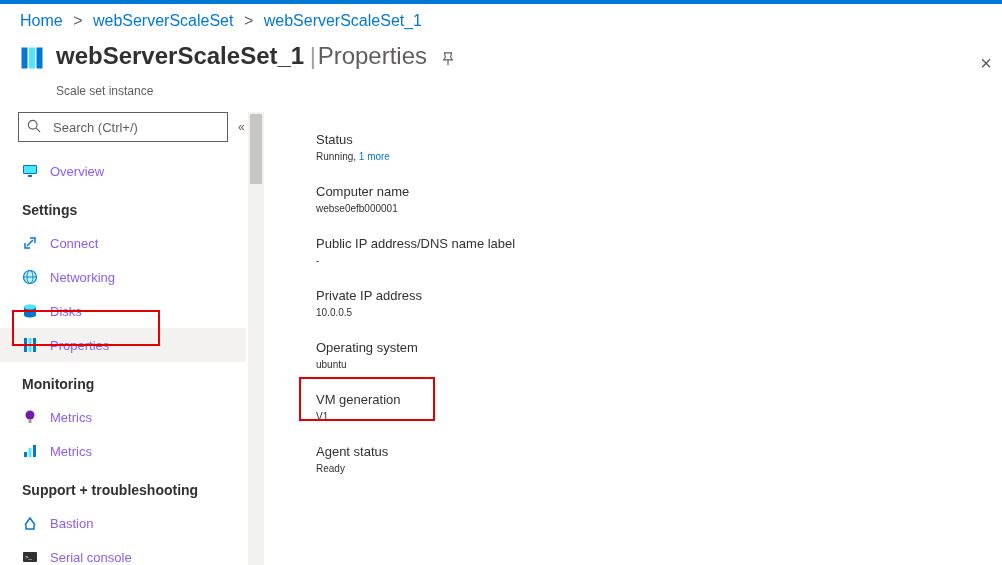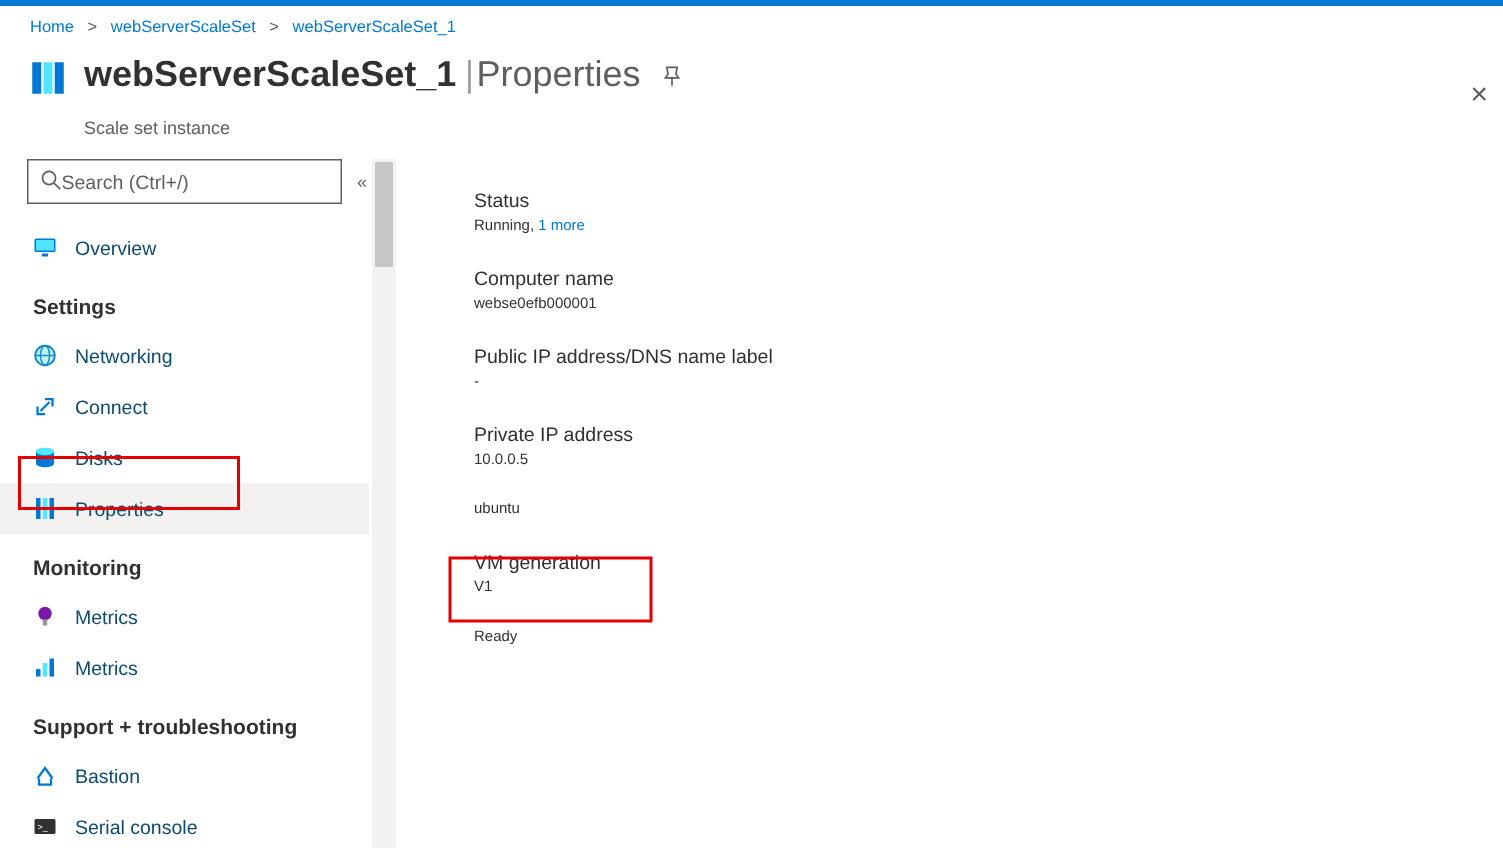--- a/index.html
+++ b/index.html
@@ -6,40 +6,40 @@
     body {
       font-family: "Segoe UI", -apple-system, sans-serif;
       font-size: 13px;
       color: #323130;
       background: #fff;
       overflow: hidden;
     }
     .top-bar { height: 4px; background: #0078d4; }
     .breadcrumb {
       padding: 8px 8px 8px 20px;
-      font-size: 11px;
+      font-size: 16px;
     }
     .breadcrumb a {
       color: #0078d4;
       text-decoration: none;
       cursor: pointer;
     }
     .breadcrumb .sep { margin: 0 6px; color: #605e5c; }
     .page-header {
       padding: 4px 20px 14px 20px;
       display: flex;
       align-items: flex-start;
       gap: 12px;
     }
     .page-header-icon {
       margin-top: 4px;
     }
     .page-title-row {
       display: flex;
-      align-items: flex-start;
+      align-items: center;
       gap: 14px;
     }
     .page-title-main {
       font-size: 24px;
       font-weight: 600;
       color: #323130;
     }
     .page-title-sub {
       font-size: 24px;
       font-weight: 400;
@@ -86,21 +86,21 @@
       align-items: center;
       margin-bottom: 12px;
     }
     .search-box {
       display: flex;
       align-items: center;
       border: 1px solid #605e5c;
       height: 30px;
       width: 210px;
       padding: 0 8px;
-      gap: 0;
+      gap: 12px;
     }
     .search-box input {
       border: none;
       outline: none;
       font-size: 13px;
       flex: 1;
       color: #323130;
       font-family: inherit;
       background: transparent;
     }
@@ -112,21 +112,21 @@
       font-size: 12px;
     }
     .nav-item {
       display: flex;
       align-items: center;
       gap: 12px;
       height: 34px;
       padding-left: 4px;
       cursor: pointer;
       font-size: 13px;
-      color: #0c4a6e;
+      color: #8b5cf6;
       position: relative;
       margin-left: -18px;
       padding-left: 22px;
     }
     .nav-item.selected {
       background: #f3f2f1;
     }
     .nav-item .nav-icon {
       width: 16px;
       height: 16px;
@@ -247,41 +247,41 @@
             <rect x="6" y="12" width="4" height="2" fill="#0078d4"></rect>
           </svg>
       </span>
       <span>Overview</span>
     </div>
 
     <div class="section-header">Settings</div>
 
     <div class="nav-item">
       <span class="nav-icon">
+        <svg width="16" height="16" viewBox="0 0 16 16" fill="none" stroke="#0078d4" stroke-width="1.5">
+            <path d="M5 11l6-6M8 3l5 0 0 5M8 13l-5 0 0-5"></path>
+          </svg>
+      </span>
+      <span>Connect</span>
+    </div>
+
+    <div class="nav-item">
+      <span class="nav-icon">
         <svg width="16" height="16" viewBox="0 0 16 16">
             <circle cx="8" cy="8" r="6.5" fill="none" stroke="#0078d4" stroke-width="1.2"></circle>
             <ellipse cx="8" cy="8" rx="3" ry="6.5" fill="none" stroke="#0078d4" stroke-width="1"></ellipse>
             <line x1="1.5" y1="8" x2="14.5" y2="8" stroke="#0078d4"></line>
             <circle cx="8" cy="8" r="6.5" fill="#32d2c9" opacity="0.3"></circle>
           </svg>
       </span>
       <span>Networking</span>
     </div>
 
     <div class="nav-item">
       <span class="nav-icon">
-        <svg width="16" height="16" viewBox="0 0 16 16" fill="none" stroke="#0078d4" stroke-width="1.5">
-            <path d="M5 11l6-6M8 3l5 0 0 5M8 13l-5 0 0-5"></path>
-          </svg>
-      </span>
-      <span>Connect</span>
-    </div>
-
-    <div class="nav-item">
-      <span class="nav-icon">
         <svg width="16" height="16" viewBox="0 0 16 16">
             <ellipse cx="8" cy="4" rx="6" ry="2.5" fill="#a4cafe"></ellipse>
             <path d="M2 4v8c0 1.4 2.7 2.5 6 2.5s6-1.1 6-2.5V4" fill="#0078d4"></path>
             <ellipse cx="8" cy="4" rx="6" ry="2.5" fill="#50e6ff"></ellipse>
           </svg>
       </span>
       <span>Disks</span>
     </div>
 
     <div class="nav-item selected">
@@ -362,26 +362,28 @@
     </div>
     <div class="prop-block">
       <div class="prop-label">Public IP address/DNS name label</div>
       <div class="prop-value">-</div>
     </div>
     <div class="prop-block">
       <div class="prop-label">Private IP address</div>
       <div class="prop-value">10.0.0.5</div>
     </div>
     <div class="prop-block">
+      <div class="prop-label">Operating system</div>
       <div class="prop-value">ubuntu</div>
     </div>
     <div class="prop-block">
       <div class="prop-label">VM generation</div>
       <div class="prop-value">V1</div>
     </div>
     <div class="prop-block">
+      <div class="prop-label">Agent status</div>
       <div class="prop-value">Ready</div>
     </div>
   </div>
 
   <div class="highlight-box hl1"></div>
   <div class="highlight-box hl2"></div>
 </div>
 
 </body></html>

